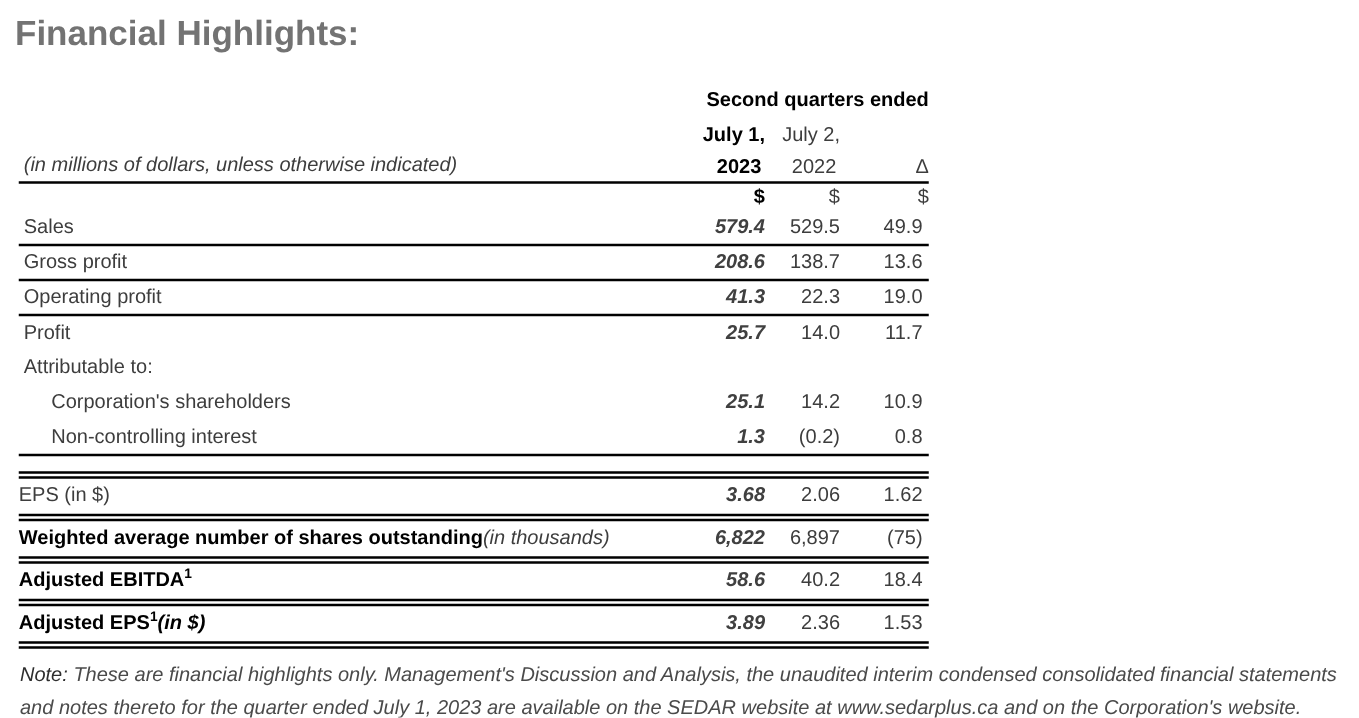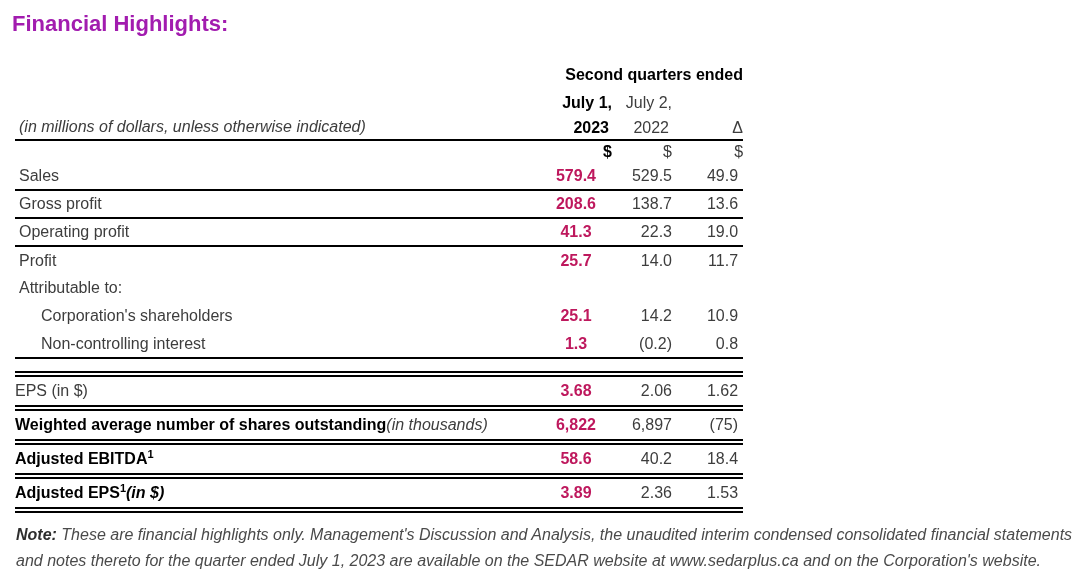--- a/index.html
+++ b/index.html
@@ -6,23 +6,23 @@
   html, body {
     margin: 0; padding: 0;
     width: 1087px; height: 574px;
     background: #ffffff;
     font-family: "Liberation Sans", sans-serif;
     color: #3d3d3d;
     overflow: hidden;
   }
   .page-title {
     margin: 11px 0 0 12px;
-    font-size: 22px;
+    font-size: 28px;
     font-weight: bold;
-    color: #a21caf;
+    color: #737373;
   }
   table.fin {
     border-collapse: collapse;
     table-layout: fixed;
     width: 728px;
     margin: 24px 0 0 15px;
     font-size: 16px;
   }
   td { padding: 0; vertical-align: middle; }
   col.c-label { width: 525px; }
@@ -46,40 +46,40 @@
   td.n3 { padding-right: 5px; text-align: right; }
 
   
   tr.r { height: 28px; }
   tr.r td.lbl { padding-left: 4px; }
   tr.r td.lbl.indent { padding-left: 26px; }
   tr.single td { border-bottom: 2px solid #000000; }
   tr.dbl td { border-bottom: 6px double #000000; }
   tr.spacer { height: 16px; }
   tr.rb { height: 34px; }
-  td.v1 { text-align: center; font-weight: bold; color: #be185d; }
+  td.v1 { text-align: right; font-weight: bold; color: #404040; font-style: italic; }
 
   sup.fnote {
     font-size: 11px;
     vertical-align: super;
     line-height: 0;
   }
   .sfx-thousands { font-style: italic; font-weight: normal; color: #3d3d3d; }
   .sfx-dollars { font-style: italic; font-weight: bold; color: #000000; }
   .lbl-bold { font-weight: bold; color: #000000; }
 
   .note-block {
     margin: 9px 0 0 16px;
     width: 1058px;
     font-size: 16px;
     font-style: italic;
     line-height: 26px;
     color: #4a4a4a;
   }
-  .note-label { font-weight: bold; color: #2e2e2e; }
+  .note-label { font-weight: normal; color: #2e2e2e; }
 </style>
 </head>
 <body>
 
 <div class="page-title">Financial Highlights:</div>
 
 <table class="fin">
   <colgroup>
     <col class="c-label">
       <col class="c-v1">

